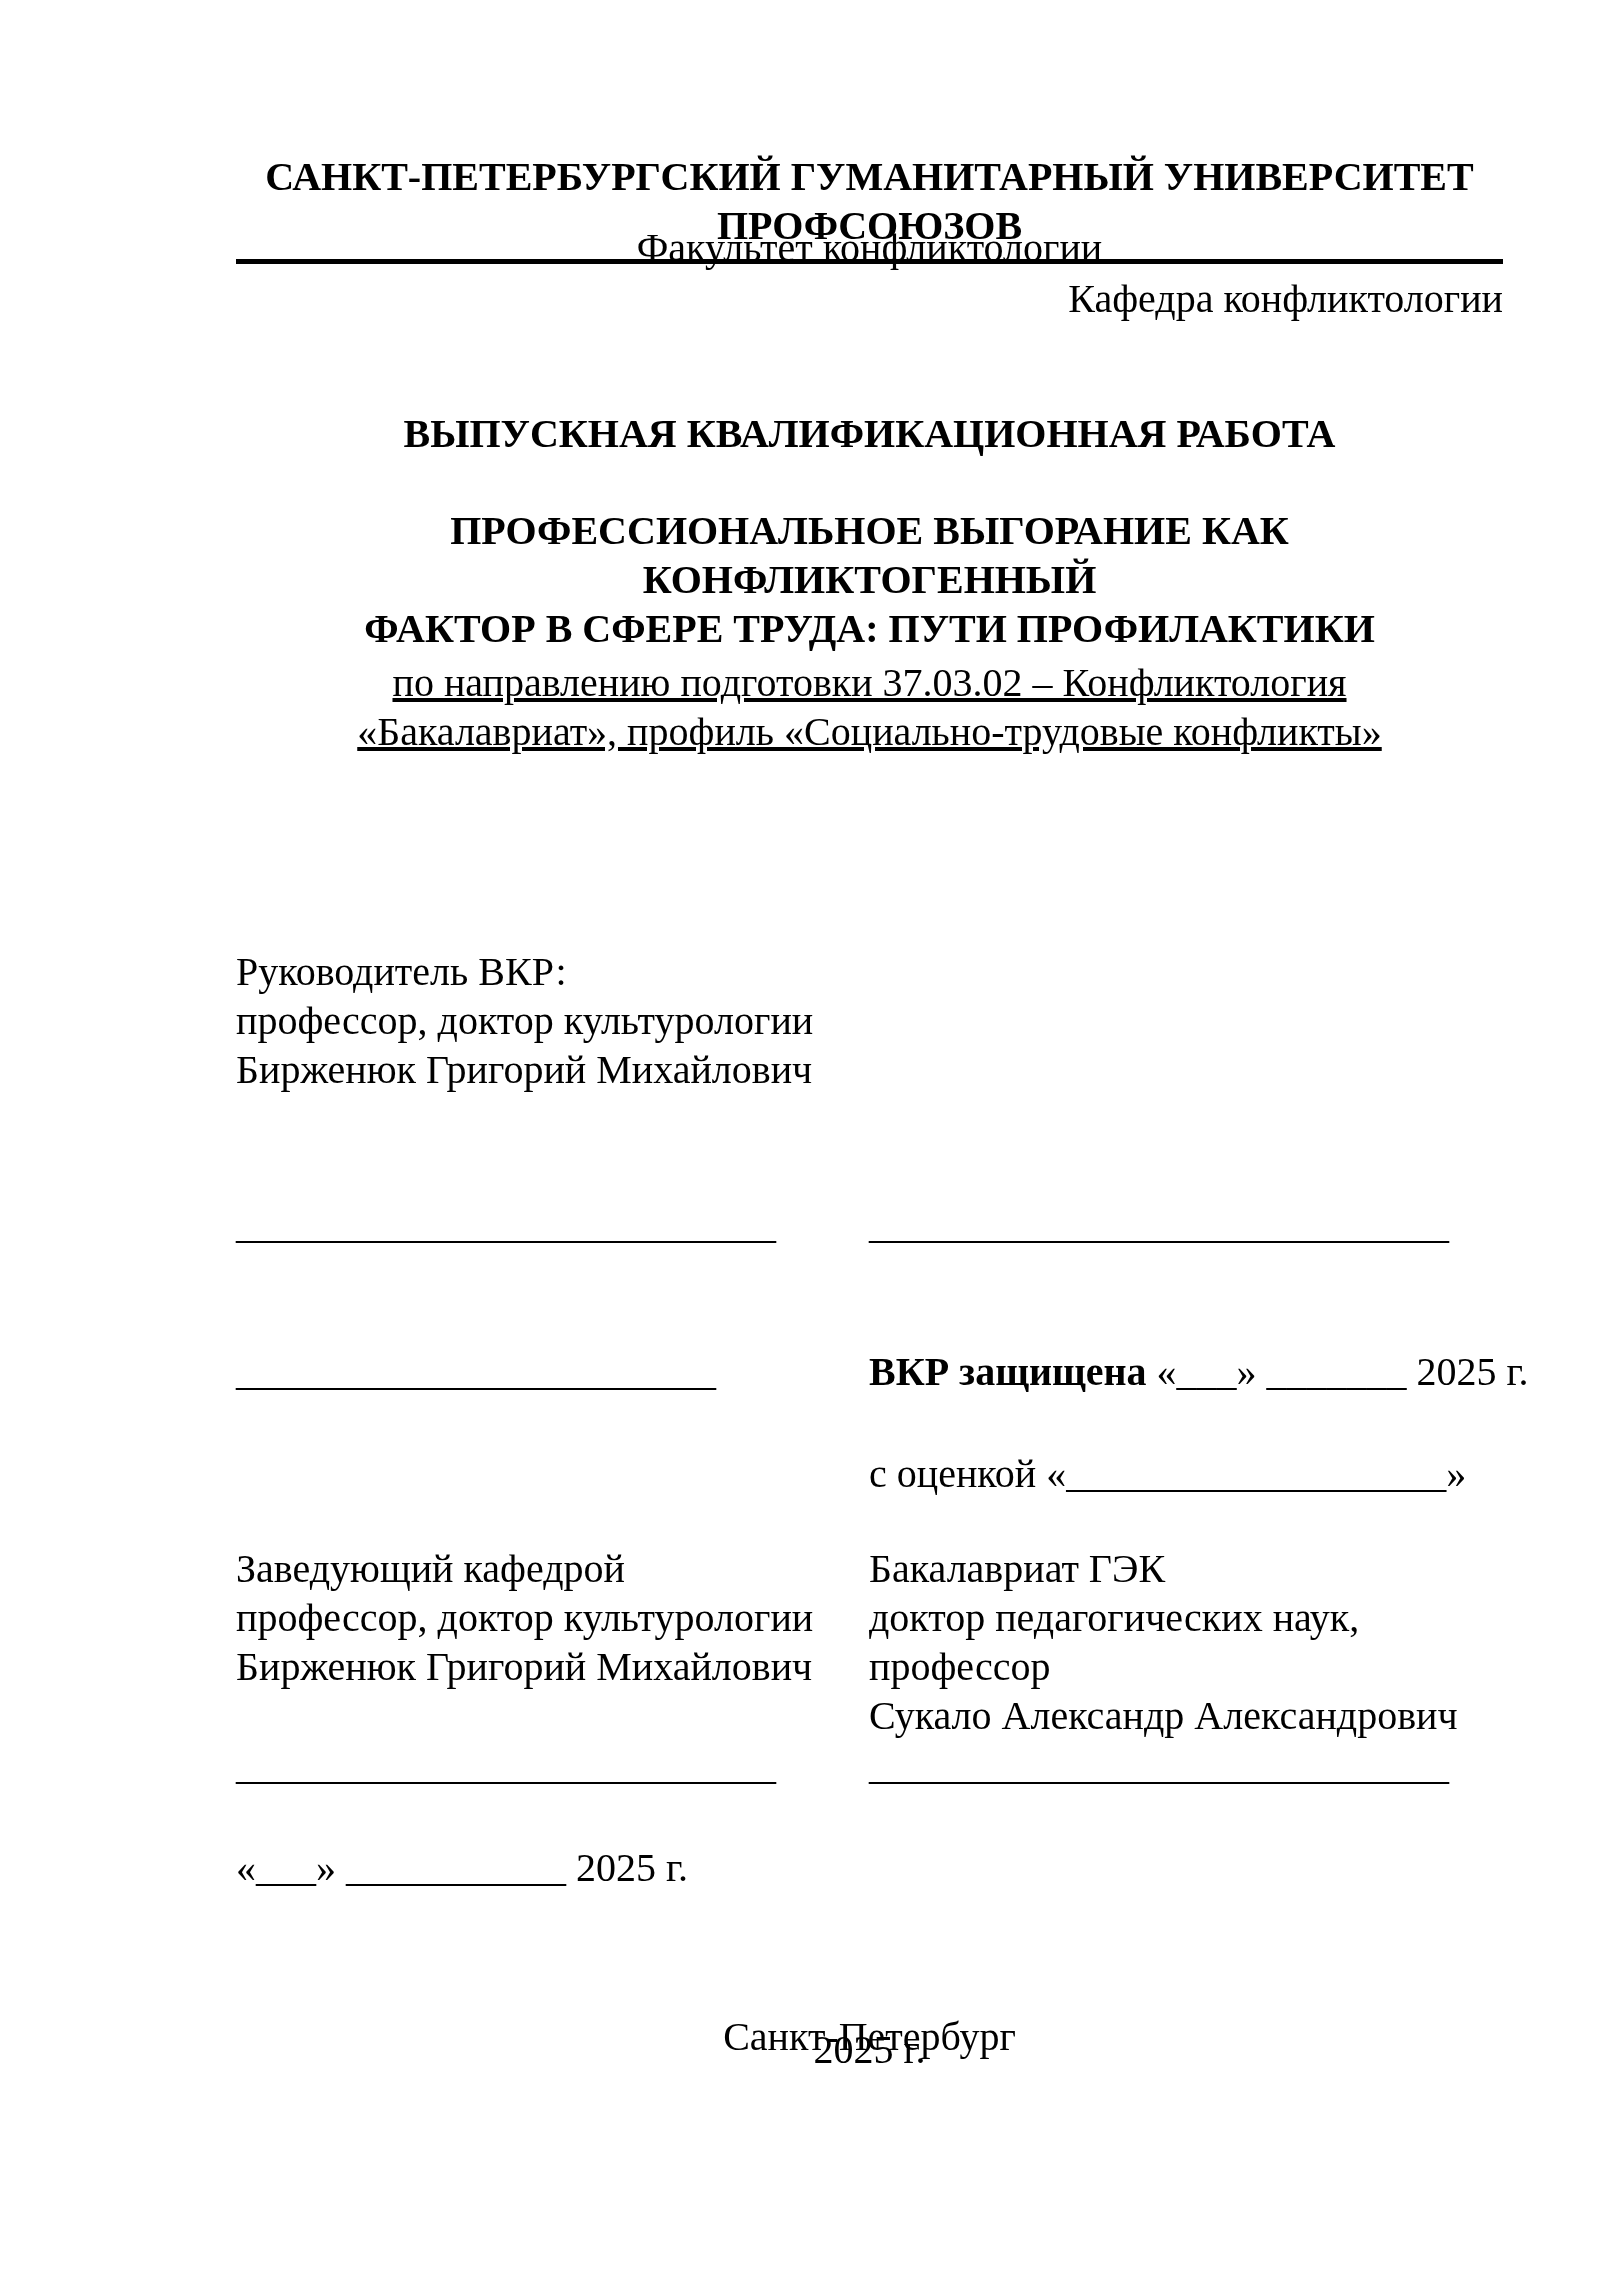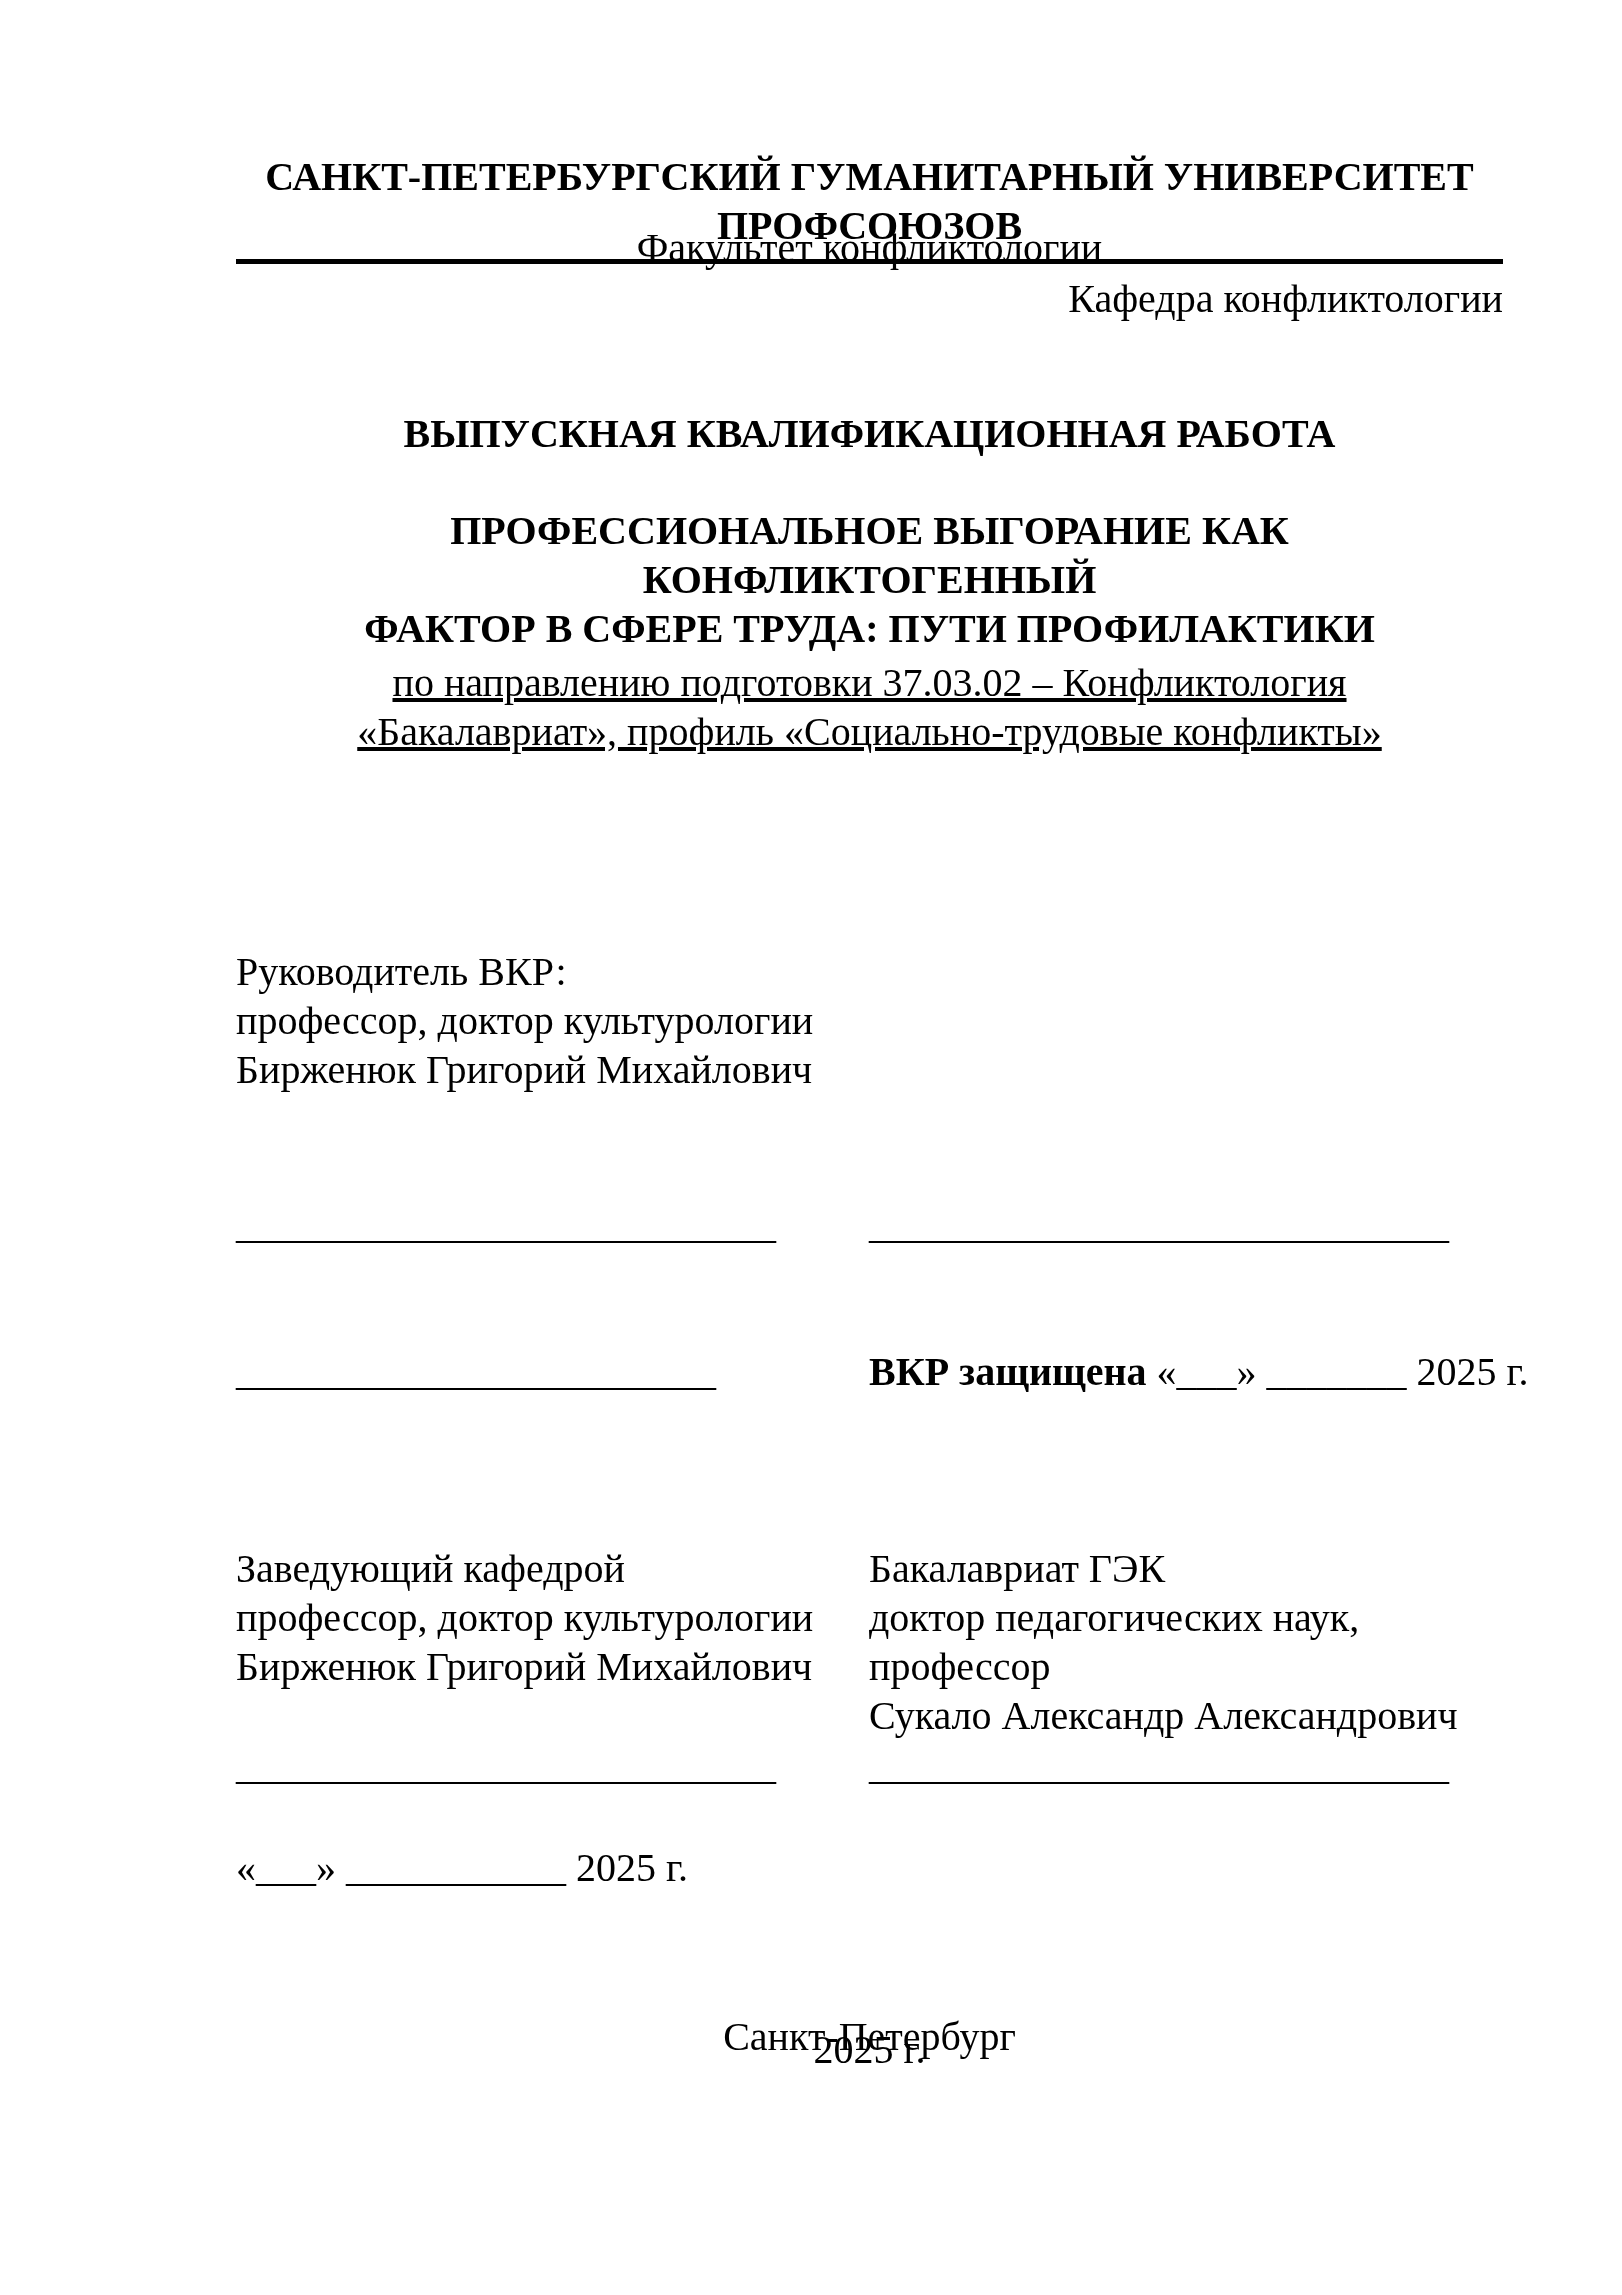--- a/index.html
+++ b/index.html
@@ -81,20 +81,23 @@
 
   <div class="abs row row-defense">
     <div class="col-l nowrap">________________________</div>
     <div class="col-r nowrap">
       <span class="bold">ВКР защищена</span><span> «___» _______ 2025 г.</span>
     </div>
   </div>
 
   <div class="abs row row-grade">
     <div class="col-l"></div>
+    <div class="col-r nowrap">
+      <span>с оценкой «</span><span>___________________</span><span>»</span>
+    </div>
   </div>
 
   <div class="abs row row-officials">
     <div class="col-l">
       <div>Заведующий кафедрой</div>
       <div>профессор, доктор культурологии</div>
       <div>Бирженюк Григорий Михайлович</div>
     </div>
     <div class="col-r">
       <div>Бакалавриат ГЭК</div>

